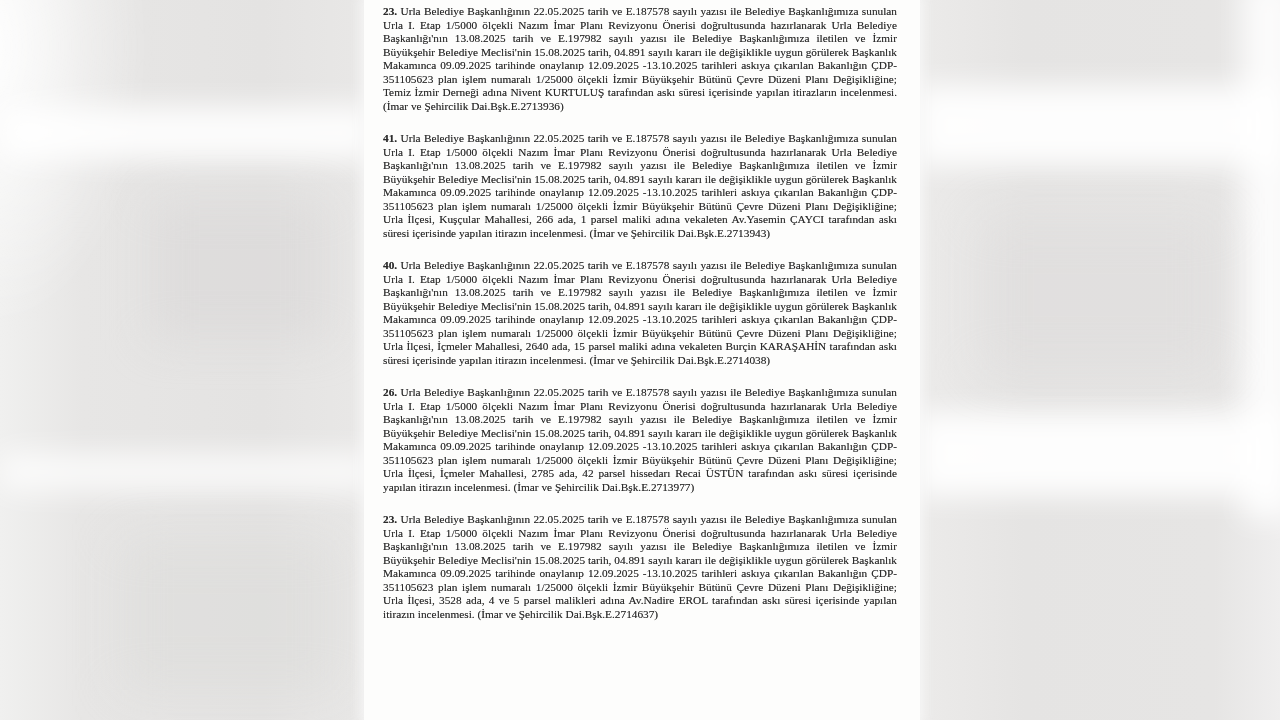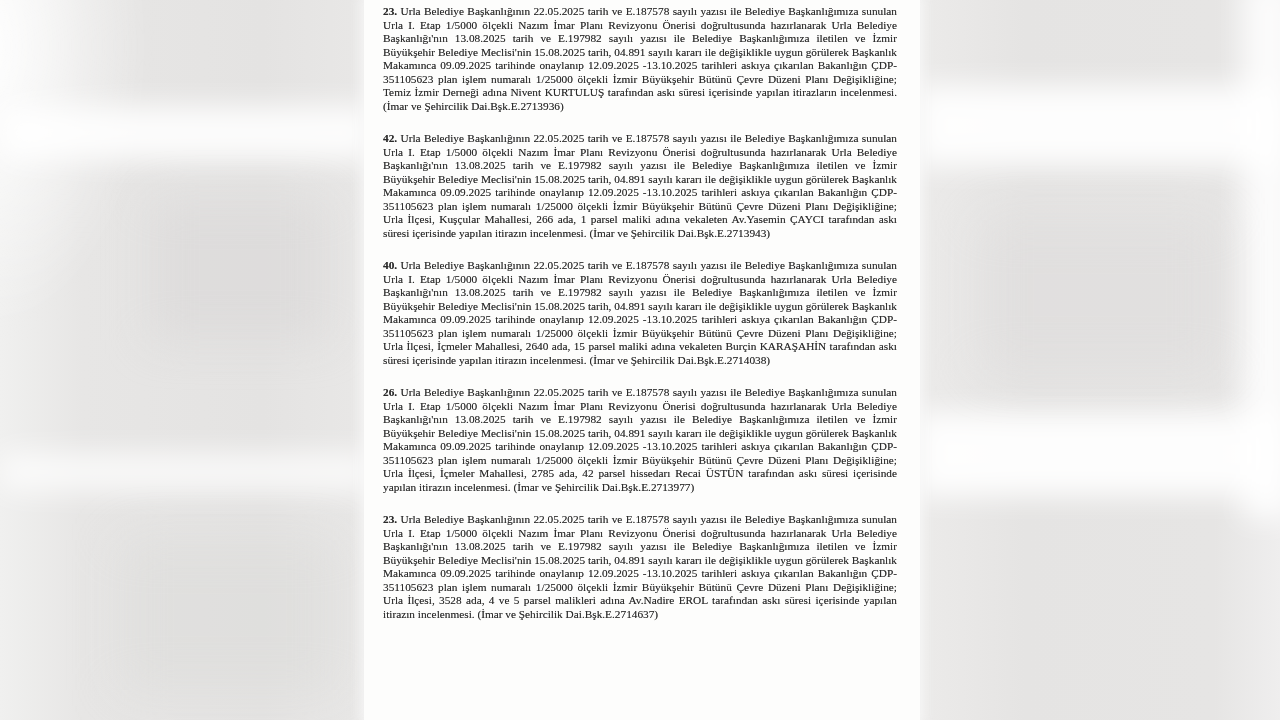--- a/index.html
+++ b/index.html
@@ -84,21 +84,21 @@
     <div class="bd bd-blob-l2"></div>
     <div class="bd bd-blob-r"></div>
   </div>
 
   <div class="paper">
     <div class="textcol">
 
       <p class="para"><b class="num">23.</b>
 <span>Urla Belediye Başkanlığının 22.05.2025 tarih ve E.187578 sayılı yazısı ile Belediye Başkanlığımıza sunulan Urla I. Etap 1/5000 ölçekli Nazım İmar Planı Revizyonu Önerisi doğrultusunda hazırlanarak Urla Belediye Başkanlığı'nın 13.08.2025 tarih ve E.197982 sayılı yazısı ile Belediye Başkanlığımıza iletilen ve İzmir Büyükşehir Belediye Meclisi'nin 15.08.2025 tarih, 04.891 sayılı kararı ile değişiklikle uygun görülerek Başkanlık Makamınca 09.09.2025 tarihinde onaylanıp 12.09.2025 -13.10.2025 tarihleri askıya çıkarılan Bakanlığın ÇDP-351105623 plan işlem numaralı 1/25000 ölçekli İzmir Büyükşehir Bütünü Çevre Düzeni Planı Değişikliğine; Temiz İzmir Derneği adına Nivent KURTULUŞ tarafından askı süresi içerisinde yapılan itirazların incelenmesi. (İmar ve Şehircilik Dai.Bşk.E.2713936)</span></p>
 
-      <p class="para"><b class="num">42.</b>
+      <p class="para"><b class="num">41.</b>
 <span>Urla Belediye Başkanlığının 22.05.2025 tarih ve E.187578 sayılı yazısı ile Belediye Başkanlığımıza sunulan Urla I. Etap 1/5000 ölçekli Nazım İmar Planı Revizyonu Önerisi doğrultusunda hazırlanarak Urla Belediye Başkanlığı'nın 13.08.2025 tarih ve E.197982 sayılı yazısı ile Belediye Başkanlığımıza iletilen ve İzmir Büyükşehir Belediye Meclisi'nin 15.08.2025 tarih, 04.891 sayılı kararı ile değişiklikle uygun görülerek Başkanlık Makamınca 09.09.2025 tarihinde onaylanıp 12.09.2025 -13.10.2025 tarihleri askıya çıkarılan Bakanlığın ÇDP-351105623 plan işlem numaralı 1/25000 ölçekli İzmir Büyükşehir Bütünü Çevre Düzeni Planı Değişikliğine; Urla İlçesi, Kuşçular Mahallesi, 266 ada, 1 parsel maliki adına vekaleten Av.Yasemin ÇAYCI tarafından askı süresi içerisinde yapılan itirazın incelenmesi. (İmar ve Şehircilik Dai.Bşk.E.2713943)</span></p>
 
       <p class="para"><b class="num">40.</b>
 <span>Urla Belediye Başkanlığının 22.05.2025 tarih ve E.187578 sayılı yazısı ile Belediye Başkanlığımıza sunulan Urla I. Etap 1/5000 ölçekli Nazım İmar Planı Revizyonu Önerisi doğrultusunda hazırlanarak Urla Belediye Başkanlığı'nın 13.08.2025 tarih ve E.197982 sayılı yazısı ile Belediye Başkanlığımıza iletilen ve İzmir Büyükşehir Belediye Meclisi'nin 15.08.2025 tarih, 04.891 sayılı kararı ile değişiklikle uygun görülerek Başkanlık Makamınca 09.09.2025 tarihinde onaylanıp 12.09.2025 -13.10.2025 tarihleri askıya çıkarılan Bakanlığın ÇDP-351105623 plan işlem numaralı 1/25000 ölçekli İzmir Büyükşehir Bütünü Çevre Düzeni Planı Değişikliğine; Urla İlçesi, İçmeler Mahallesi, 2640 ada, 15 parsel maliki adına vekaleten Burçin KARAŞAHİN tarafından askı süresi içerisinde yapılan itirazın incelenmesi. (İmar ve Şehircilik Dai.Bşk.E.2714038)</span></p>
 
       <p class="para"><b class="num">26.</b>
 <span>Urla Belediye Başkanlığının 22.05.2025 tarih ve E.187578 sayılı yazısı ile Belediye Başkanlığımıza sunulan Urla I. Etap 1/5000 ölçekli Nazım İmar Planı Revizyonu Önerisi doğrultusunda hazırlanarak Urla Belediye Başkanlığı'nın 13.08.2025 tarih ve E.197982 sayılı yazısı ile Belediye Başkanlığımıza iletilen ve İzmir Büyükşehir Belediye Meclisi'nin 15.08.2025 tarih, 04.891 sayılı kararı ile değişiklikle uygun görülerek Başkanlık Makamınca 09.09.2025 tarihinde onaylanıp 12.09.2025 -13.10.2025 tarihleri askıya çıkarılan Bakanlığın ÇDP-351105623 plan işlem numaralı 1/25000 ölçekli İzmir Büyükşehir Bütünü Çevre Düzeni Planı Değişikliğine; Urla İlçesi, İçmeler Mahallesi, 2785 ada, 42 parsel hissedarı Recai ÜSTÜN tarafından askı süresi içerisinde yapılan itirazın incelenmesi. (İmar ve Şehircilik Dai.Bşk.E.2713977)</span></p>
 
       <p class="para"><b class="num">23.</b>
 <span>Urla Belediye Başkanlığının 22.05.2025 tarih ve E.187578 sayılı yazısı ile Belediye Başkanlığımıza sunulan Urla I. Etap 1/5000 ölçekli Nazım İmar Planı Revizyonu Önerisi doğrultusunda hazırlanarak Urla Belediye Başkanlığı'nın 13.08.2025 tarih ve E.197982 sayılı yazısı ile Belediye Başkanlığımıza iletilen ve İzmir Büyükşehir Belediye Meclisi'nin 15.08.2025 tarih, 04.891 sayılı kararı ile değişiklikle uygun görülerek Başkanlık Makamınca 09.09.2025 tarihinde onaylanıp 12.09.2025 -13.10.2025 tarihleri askıya çıkarılan Bakanlığın ÇDP-351105623 plan işlem numaralı 1/25000 ölçekli İzmir Büyükşehir Bütünü Çevre Düzeni Planı Değişikliğine; Urla İlçesi, 3528 ada, 4 ve 5 parsel malikleri adına Av.Nadire EROL tarafından askı süresi içerisinde yapılan itirazın incelenmesi. (İmar ve Şehircilik Dai.Bşk.E.2714637)</span></p>

